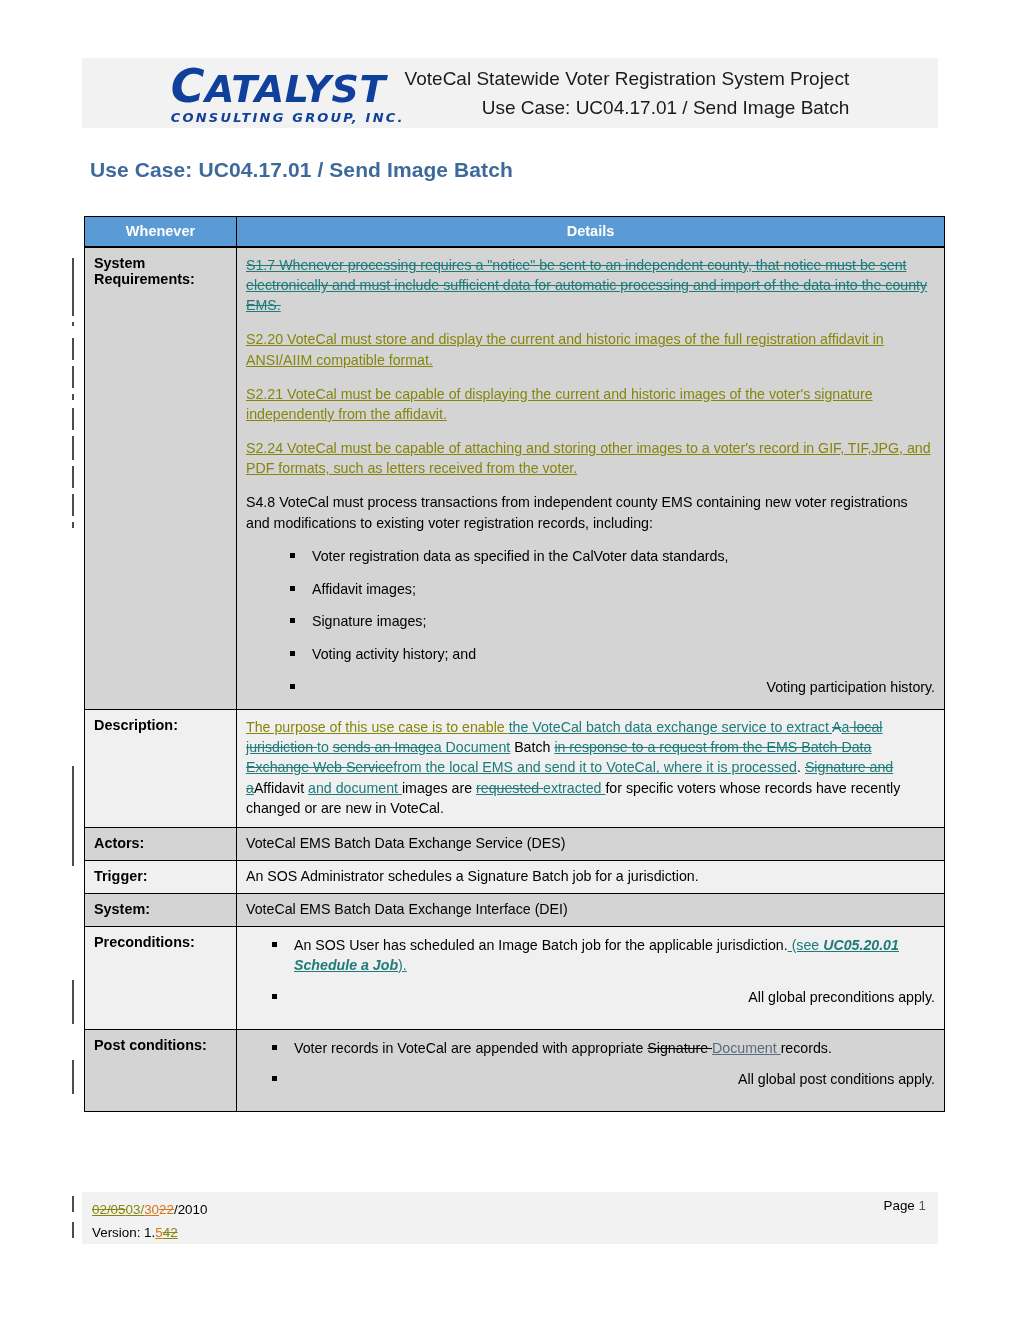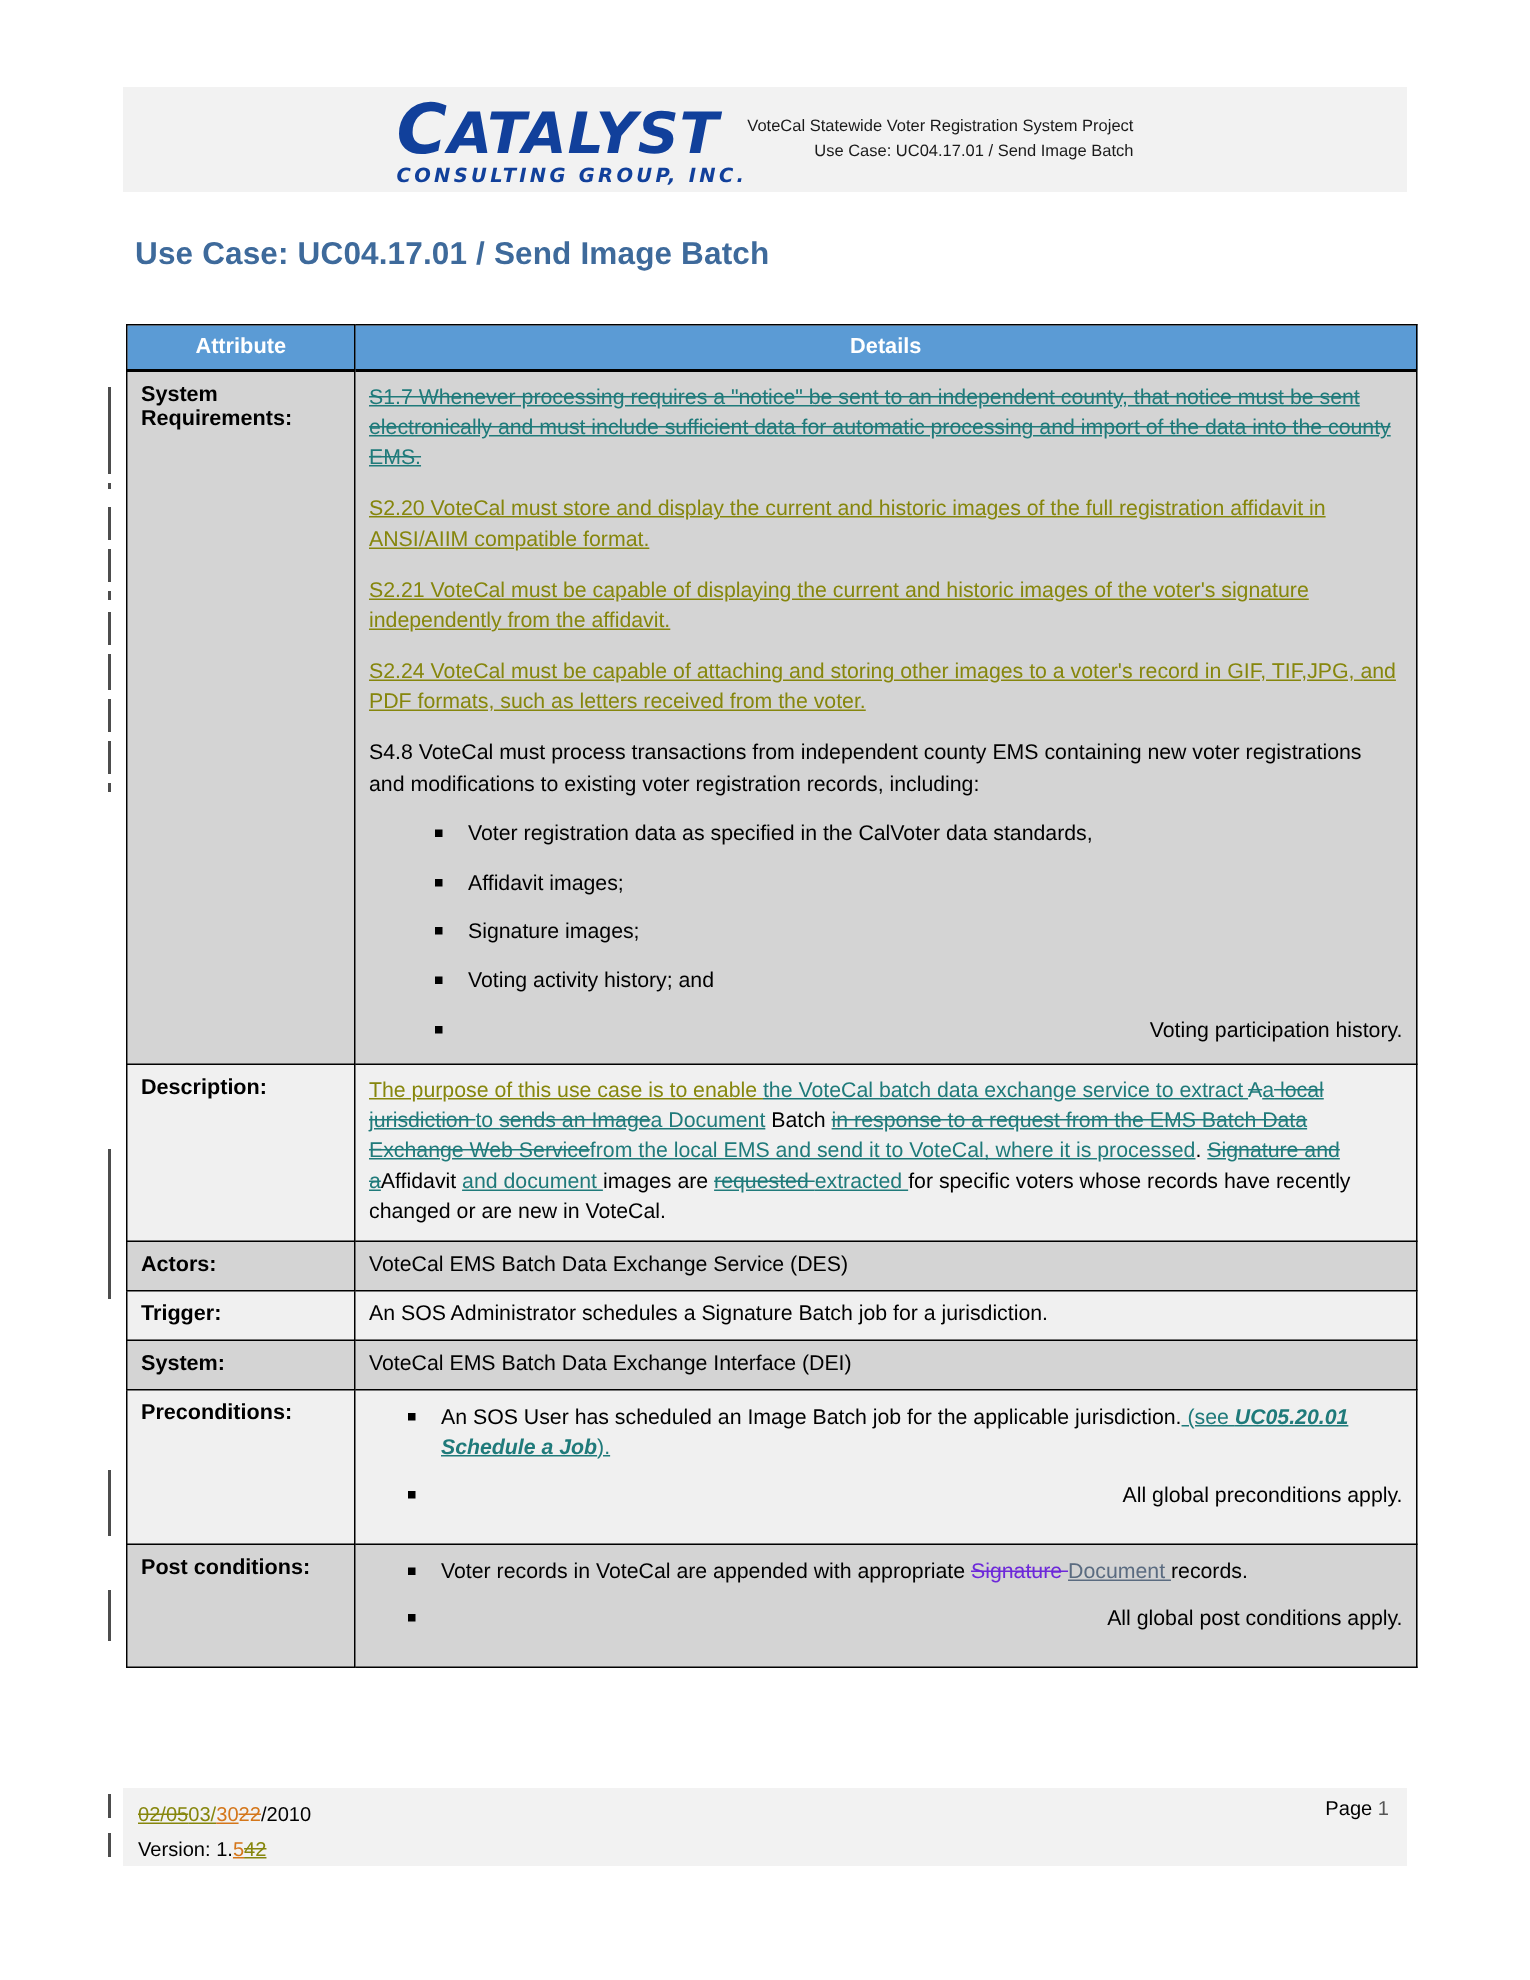--- a/index.html
+++ b/index.html
@@ -49,21 +49,21 @@
     font-weight: bold;
     font-size: 13px;
     letter-spacing: 2.2px;
     color: #11409b;
     display: block;
     margin-top: 2px;
   }
   .header-titles {
     text-align: right;
     padding-right: 8px;
-    font-size: 11px;
+    font-size: 19px;
     line-height: 1.55;
     color: #1a1a1a;
   }
   .header-titles div { white-space: nowrap; }
 
   
   .page-heading {
     position: absolute;
     left: 90px;
     top: 158px;
@@ -115,21 +115,21 @@
   .cell-body p:last-child { margin-bottom: 0; }
 
   
   .ins-teal  { color: #1f7a7a; text-decoration: underline; }
   .del-teal  { color: #1f7a7a; text-decoration: line-through underline; }
   .del-teal-only { color: #1f7a7a; text-decoration: line-through; }
   .ins-olive { color: #86860c; text-decoration: underline; }
   .del-olive { color: #86860c; text-decoration: line-through underline; }
   .ins-orange { color: #d4761a; text-decoration: underline; }
   .del-orange { color: #d4761a; text-decoration: line-through; margin-top: 16px; }
-  .del-slate  { color: #6d28d9; text-decoration: line-through; }
+  .del-slate  { color: #000000; text-decoration: line-through; }
   .ins-slate  { color: #5a6b80; text-decoration: underline; }
   .bi { font-weight: bold; font-style: italic; }
 
   
   ul.sq {
     list-style: none;
     margin: 14px 0 0 0;
     padding: 0 0 0 44px;
   }
   ul.sq li {
@@ -214,21 +214,21 @@
 <div class="changebar" style="top:1196px;height:16px;"></div>
 <div class="changebar" style="top:1222px;height:16px;"></div>
 
 <table class="uc-table">
   <colgroup>
       <col class="col-attr">
       <col class="col-det">
     </colgroup>
   <thead>
     <tr>
-      <th>Attribute</th>
+      <th>Whenever</th>
       <th>Details</th>
     </tr>
   </thead>
   <tbody>
 
     <tr class="shade-dark">
       <td class="attr">System Requirements:</td>
       <td>
         <div class="cell-body">
           <p><span class="del-teal">S1.7 Whenever processing requires a "notice" be sent to an independent county, that notice must be sent electronically and must include sufficient data for automatic processing and import of the data into the county EMS.</span></p>

